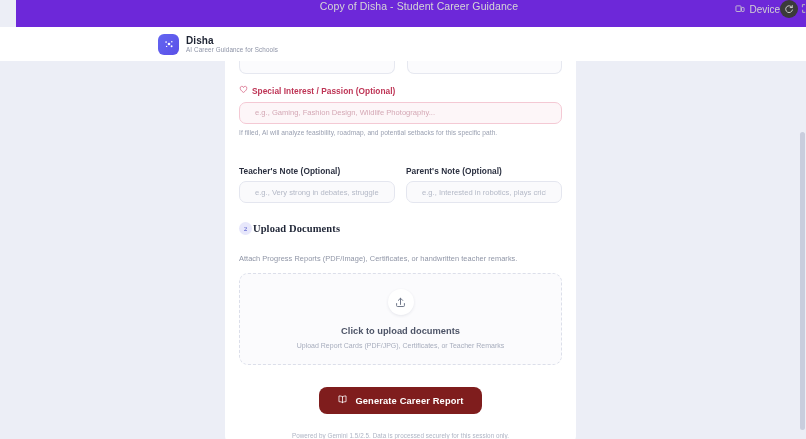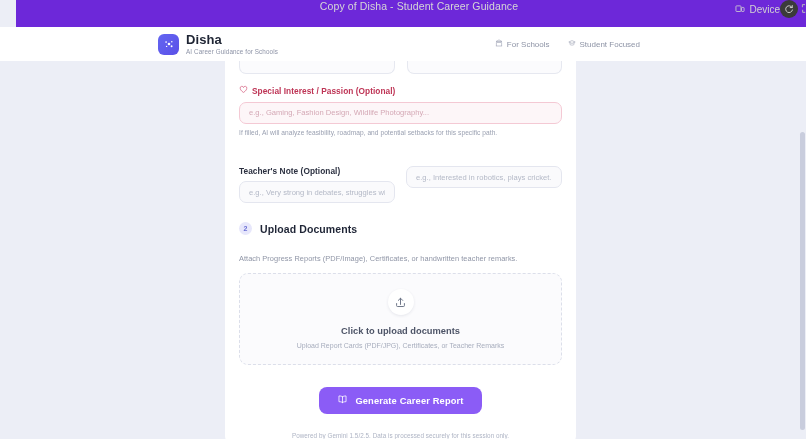--- a/index.html
+++ b/index.html
@@ -82,21 +82,21 @@
     width: 21px; height: 21px;
     border-radius: 6px;
     background: linear-gradient(135deg, #6366f1, #5b50e8);
     display: flex;
     align-items: center;
     justify-content: center;
     flex: none;
   }
   .brand-text { line-height: 1.12; }
   .brand-name {
-    font-size: 13px;
+    font-size: 10px;
     font-weight: bold;
     color: #1e2433;
     letter-spacing: .1px;
   }
   .brand-tag {
     font-size: 6.3px;
     color: #8d93a6;
     letter-spacing: .1px;
   }
   .header-pills {
@@ -164,21 +164,21 @@
 
   .text-input {
     width: 100%;
     height: 22px;
     border: 1px solid #e4e6ef;
     border-radius: 7px;
     background: #fafafc;
     font-family: "Liberation Sans", sans-serif;
     font-size: 7.6px;
     color: #b0b5c4;
-    padding: 0 9px;
+    padding: 0 15px;
     outline: none;
   }
   .text-input.rose {
     border-color: #f4c9d4;
     background: #fdf6f8;
     color: #cfa3b0;
   }
   .text-input::placeholder { color: #b4b9c7; }
   .text-input.rose::placeholder { color: #d4a8b5; }
 
@@ -193,22 +193,23 @@
     display: flex;
     gap: 11px;
     margin-top: 30px;
   }
   .two-col > div { flex: 1; min-width: 0; }
 
   
   .section-head {
     display: flex;
     align-items: center;
-    gap: 8px;
+    gap: 1px;
     margin-top: 19px;
+    font-family: Liberation Serif, serif;
   }
   .step-badge {
     width: 13px; height: 13px;
     border-radius: 50%;
     background: #e7e7fb;
     color: #6a6fd4;
     font-size: 7px;
     font-weight: bold;
     display: flex;
     align-items: center;
@@ -269,21 +270,21 @@
     margin-top: 22px;
   }
   .gen-btn {
     display: flex;
     align-items: center;
     gap: 7px;
     height: 27px;
     padding: 0 18px;
     border: none;
     border-radius: 8px;
-    background: #8b5cf6;
+    background: #7f1d1d;
     color: #ffffff;
     font-family: "Liberation Sans", sans-serif;
     font-size: 9.3px;
     font-weight: bold;
     letter-spacing: .15px;
     cursor: default;
   }
 
   .footnote {
     text-align: center;
@@ -358,39 +359,20 @@
           <circle cx="7.2" cy="16.8" r="1.4"></circle>
           <circle cx="17.2" cy="16.6" r="1.9"></circle>
         </svg>
       </div>
       <div class="brand-text">
         <div class="brand-name">Disha</div>
         <div class="brand-tag">AI Career Guidance for Schools</div>
       </div>
     </div>
 
-    <div class="header-pills">
-      <div class="hpill">
-        <span>
-          <svg width="8" height="8" viewBox="0 0 16 16" fill="none" stroke="#9aa0b1" stroke-width="1.2">
-            <path d="M1.8 14h12.4M2.8 14V7h10.4v7M8 1.8 14 5H2z"></path>
-          </svg>
-        </span>
-        <span>For Schools</span>
-      </div>
-      <div class="hpill">
-        <span>
-          <svg width="8" height="8" viewBox="0 0 16 16" fill="none" stroke="#9aa0b1" stroke-width="1.2">
-            <path d="M1.6 6 8 3.2 14.4 6 8 8.8z"></path>
-            <path d="M4 7.4v3.1c0 .9 1.8 1.7 4 1.7s4-.8 4-1.7V7.4"></path>
-          </svg>
-        </span>
-        <span>Student Focused</span>
-      </div>
-    </div>
   </div>
 
   <div class="page">
     <div class="card">
 
       <div class="cut-row">
         <div class="cut-field"></div>
         <div class="cut-field"></div>
       </div>
 
@@ -406,20 +388,21 @@
         <input class="text-input rose" type="text" placeholder="e.g., Gaming, Fashion Design, Wildlife Photography..." style="">
         <div class="helper">If filled, AI will analyze feasibility, roadmap, and potential setbacks for this specific path.</div>
       </div>
 
       <div class="two-col">
         <div>
           <div class="field-label">Teacher's Note (Optional)</div>
           <input class="text-input" type="text" placeholder="e.g., Very strong in debates, struggles with ..." style="">
         </div>
         <div>
+          <div class="field-label">Parent's Note (Optional)</div>
           <input class="text-input" type="text" placeholder="e.g., Interested in robotics, plays cricket..." style="">
         </div>
       </div>
 
       <div class="section-head">
         <div class="step-badge">2</div>
         <div class="section-title">Upload Documents</div>
       </div>
       <div class="section-sub">Attach Progress Reports (PDF/Image), Certificates, or handwritten teacher remarks.</div>
 

